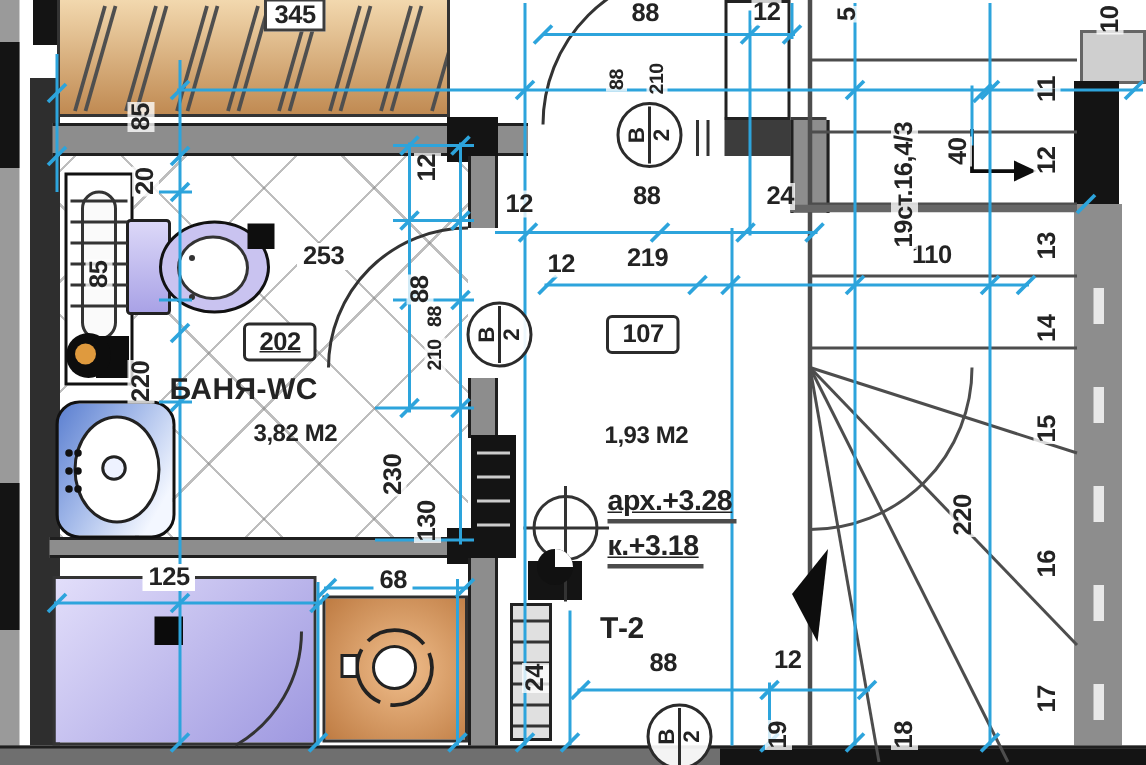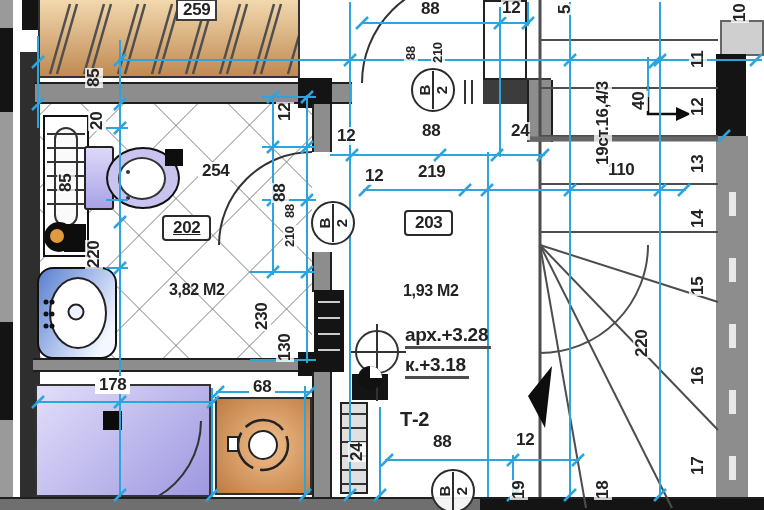--- a/index.html
+++ b/index.html
@@ -17,21 +17,21 @@
   svg.ov{position:absolute;left:0;top:0;z-index:4;pointer-events:none;}
   .lb{position:absolute;z-index:5;font:700 17px/1.05 "Liberation Sans",sans-serif;color:#232323;
       white-space:nowrap;background:rgba(255,255,255,.78);padding:0 1px;letter-spacing:-.3px;}
   .v{transform:rotate(-90deg);transform-origin:0 0;}
   .sm{font-size:13px;}
   .chip{background:#fff;border:2px solid #3d3d3d;padding:0 5px;}
   .chip2{background:#fff;padding:0 4px;}
   .tagbox{background:#fff;border:2px solid #2b2b2b;border-radius:4px;padding:2px 9px;font-size:17px;}
   .room{font-size:20px;background:transparent;letter-spacing:.3px;}
   .area{font-size:16px;background:transparent;}
-  .lvl{font-size:19px;background:transparent;border-bottom:3px solid #4c4c4c;padding:0 3px 1px 0;}
+  .lvl{font-size:19px;background:transparent;border-bottom:3px solid #4c4c4c;padding:0 3px 1px 0;text-decoration:underline;}
   .big{font-size:20px;background:transparent;}
   .door-tag{position:absolute;z-index:6;width:44px;height:44px;border:2.5px solid #2b2b2b;border-radius:50%;
     background:rgba(255,255,255,.92);transform:rotate(-90deg);display:flex;flex-direction:column;
     align-items:center;justify-content:center;font:700 15px/0.9 "Liberation Sans",sans-serif;color:#222;}
   .door-tag i{display:block;width:38px;height:0;border-top:2px solid #2b2b2b;margin:1px 0;}
   .dashcol{position:absolute;z-index:3;background:repeating-linear-gradient(180deg,transparent 0 42px,#e8e8e8 42px 66px);}
 </style>
 </head>
 <body>
 
@@ -277,54 +277,55 @@
       <line x1="374" y1="501" x2="386" y2="489"></line>
         <line x1="507" y1="501" x2="519" y2="489"></line>
       <line x1="564" y1="501" x2="576" y2="489"></line>
         <line x1="654" y1="501" x2="666" y2="489"></line>
       <line x1="649" y1="68" x2="661" y2="56"></line>
         <line x1="718" y1="142" x2="730" y2="130"></line>
     </g>
   </svg>
 
   <span class="lb tagbox" style="left:162px;top:215px;text-decoration:underline;">202</span>
+  <span class="lb room" style="left:112px;top:250px;">БАНЯ-WC</span>
   <span class="lb area" style="left:168px;top:282px;">3,82 М2</span>
-  <span class="lb tagbox" style="left:404px;top:210px;">203</span>
+  <span class="lb tagbox" style="left:404px;top:210px;">107</span>
   <span class="lb area" style="left:402px;top:283px;">1,93 М2</span>
   <span class="lb lvl" style="left:405px;top:325px;">арх.+3.28</span>
   <span class="lb lvl" style="left:405px;top:355px;">к.+3.18</span>
   <span class="lb big" style="left:399px;top:409px;">Т-2</span>
 
-<span class="lb chip" style="left: 176px; top: -1px;">259</span>
+<span class="lb chip" style="left: 176px; top: -1px;">345</span>
     <span class="lb v" style="left: 85px; top: 88px;">85</span>
     <span class="lb v" style="left: 88px; top: 131px;">20</span>
     <span class="lb v" style="left: 57px; top: 193px;">85</span>
     <span class="lb v" style="left: 85px; top: 269px;">220</span>
-    <span class="lb chip2" style="left: 198px; top: 162px;">254</span>
+    <span class="lb chip2" style="left: 198px; top: 162px;">253</span>
     <span class="lb v" style="left: 276px; top: 122px;">12</span>
     <span class="lb v" style="left: 271px; top: 203px;">88</span>
     <span class="lb v sm" style="left: 283px; top: 219px;">88</span>
     <span class="lb v sm" style="left: 283px; top: 248px;">210</span>
     <span class="lb v" style="left: 253px; top: 331px;">230</span>
     <span class="lb v" style="left: 276px; top: 362px;">130</span>
     <span class="lb " style="left: 336px; top: 127px;">12</span>
     <span class="lb " style="left: 364px; top: 167px;">12</span>
     <span class="lb " style="left: 420px; top: 0px;">88</span>
     <span class="lb v sm" style="left: 404px; top: 61px;">88</span>
     <span class="lb v sm" style="left: 431px; top: 64px;">210</span>
     <span class="lb " style="left: 501px; top: -1px;">12</span>
     <span class="lb v" style="left: 556px; top: 15px;">5</span>
     <span class="lb " style="left: 421px; top: 122px;">88</span>
     <span class="lb " style="left: 510px; top: 122px;">24</span>
     <span class="lb " style="left: 417px; top: 163px;">219</span>
     <span class="lb " style="left: 607px; top: 161px;">110</span>
     <span class="lb v" style="left: 594px; top: 166px;">19ст.16,4/3</span>
     <span class="lb v" style="left: 630px; top: 111px;">40</span>
     <span class="lb v" style="left: 633px; top: 358px;">220</span>
-    <span class="lb chip2" style="left: 95px; top: 376px;">178</span>
+    <span class="lb chip2" style="left: 95px; top: 376px;">125</span>
     <span class="lb chip2" style="left: 249px; top: 378px;">68</span>
     <span class="lb v" style="left: 348px; top: 462px;">24</span>
     <span class="lb " style="left: 432px; top: 433px;">88</span>
     <span class="lb " style="left: 515px; top: 431px;">12</span>
     <span class="lb v" style="left: 510px; top: 500px;">19</span>
     <span class="lb  v" style="left: 731px; top: 23px;">10</span>
     <span class="lb  v" style="left: 689px; top: 69px;">11</span>
     <span class="lb  v" style="left: 689px; top: 117px;">12</span>
     <span class="lb  v" style="left: 689px; top: 174px;">13</span>
     <span class="lb  v" style="left: 689px; top: 229px;">14</span>

